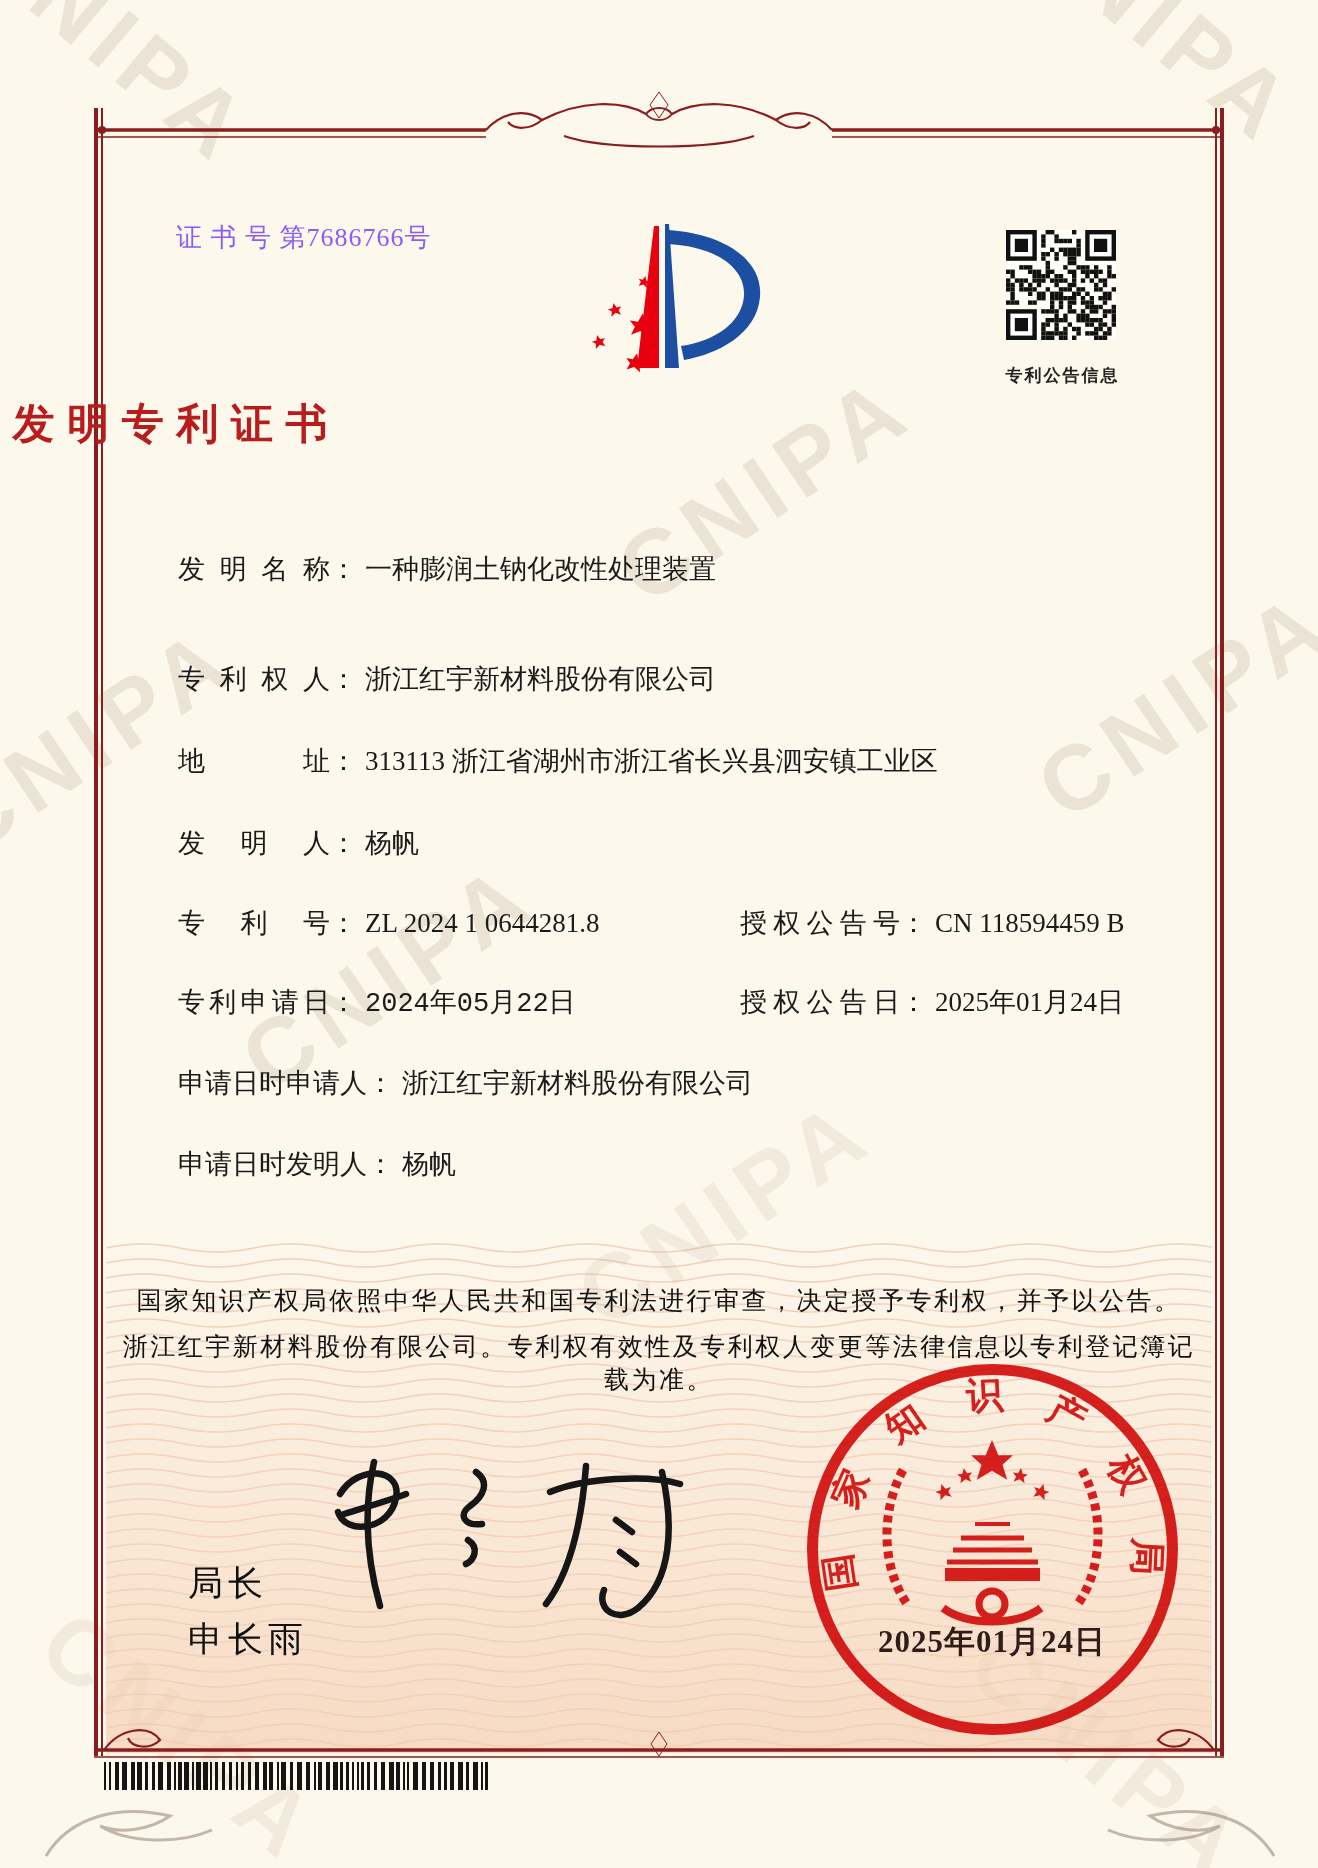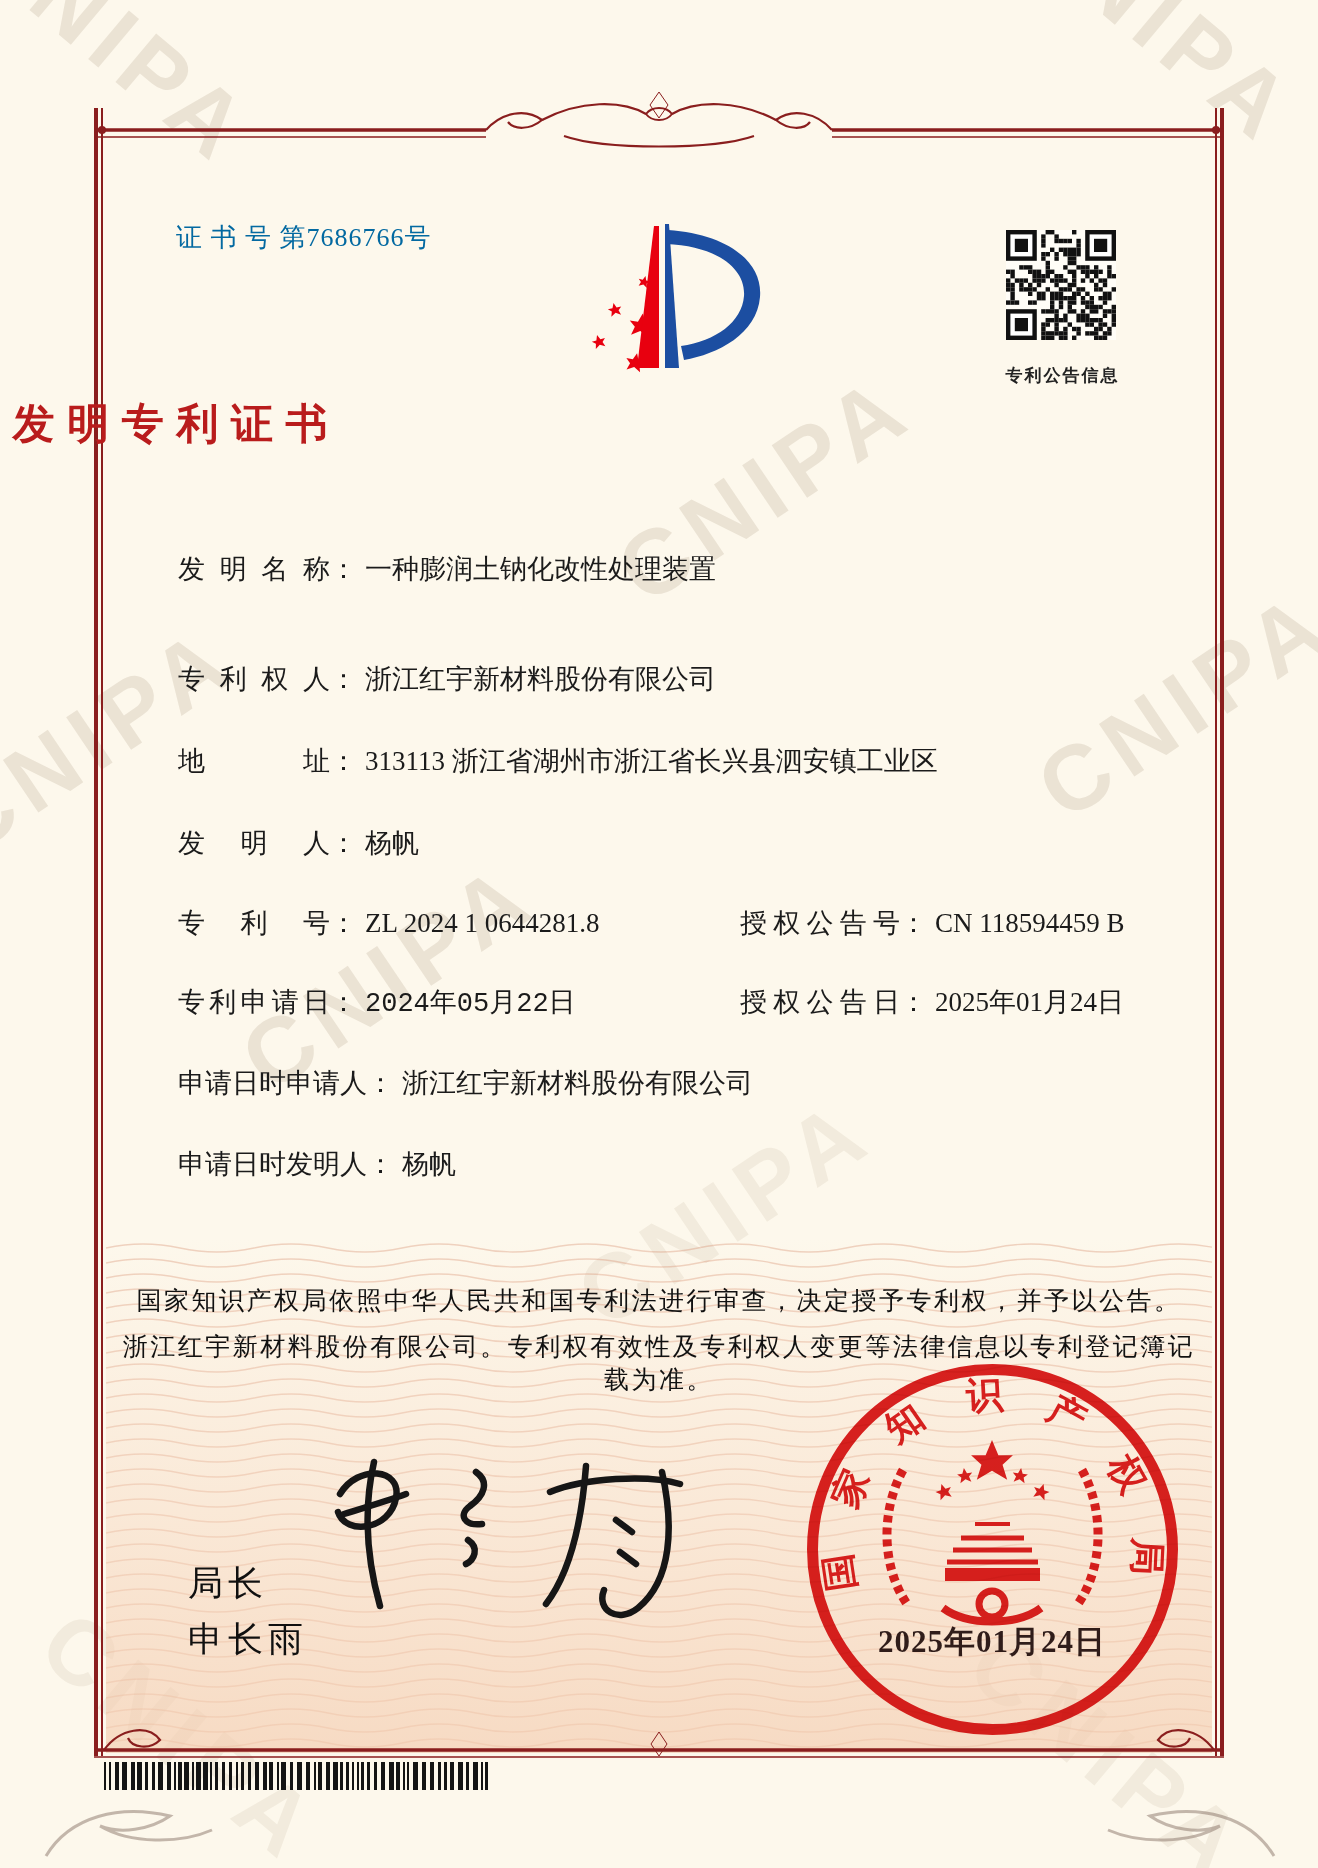--- a/index.html
+++ b/index.html
@@ -24,21 +24,21 @@
     background:linear-gradient(180deg, rgba(248,224,205,0) 0%, rgba(246,213,188,0.45) 55%, rgba(244,206,178,0.7) 100%);
     pointer-events:none;
   }
   
   .vline{position:absolute; top:108px; bottom:112px; background:#8a1e1e;}
   .vl1{left:94px; width:4px;} .vl2{left:101px; width:2px;}
   .vr1{left:1220px; width:4px;} .vr2{left:1215px; width:2px;}
   .orn{position:absolute; left:94px;}
   .orn path{stroke:#8a1e1e; fill:none;}
   
-  .cert-no{position:absolute; left:176px; top:220px; font-size:26px; letter-spacing:1px; color:#0369a1;}
+  .cert-no{position:absolute; left:176px; top:220px; font-size:26px; letter-spacing:1px; color:#8b5cf6;}
   .logo{position:absolute; left:558px; top:222px;}
   .qr{position:absolute; left:1006px; top:230px;}
   .qr-caption{
     position:absolute; left:980px; top:364px; width:165px; text-align:center;
     font-size:17px; letter-spacing:2px; color:#222; font-weight:600;
   }
   .title{
     position:absolute; left:0; right:0; top:396px; text-align:left;
     font-size:42px; font-weight:700; color:#b91c1c;
     letter-spacing:0.30em; text-indent:0.30em;

